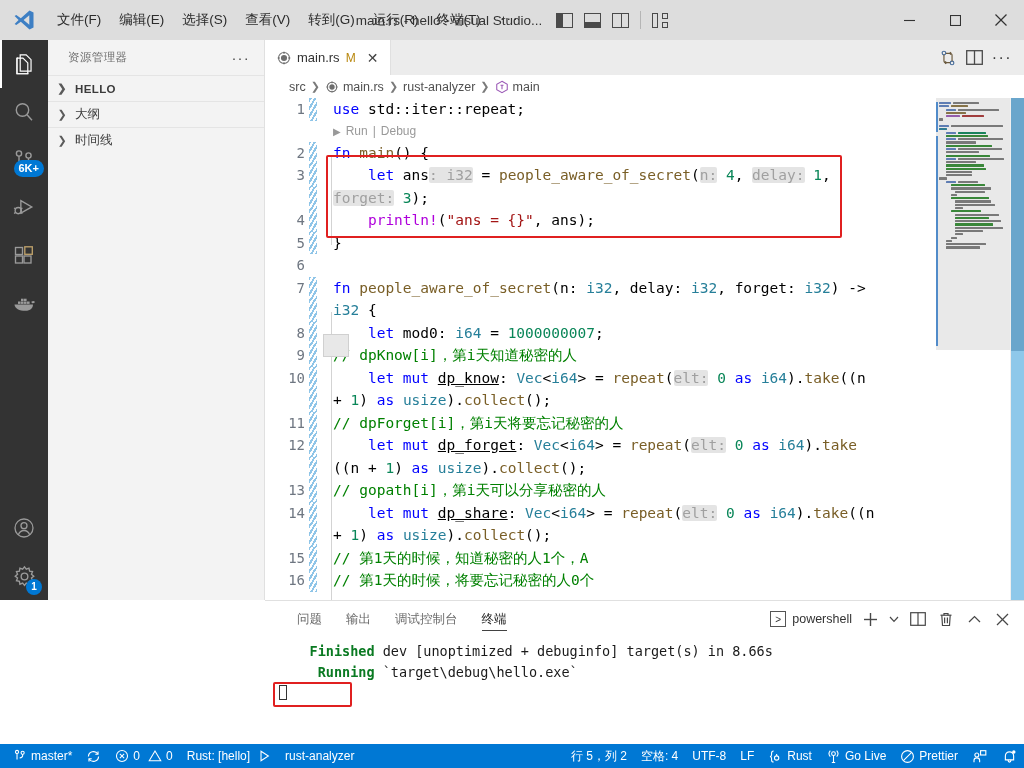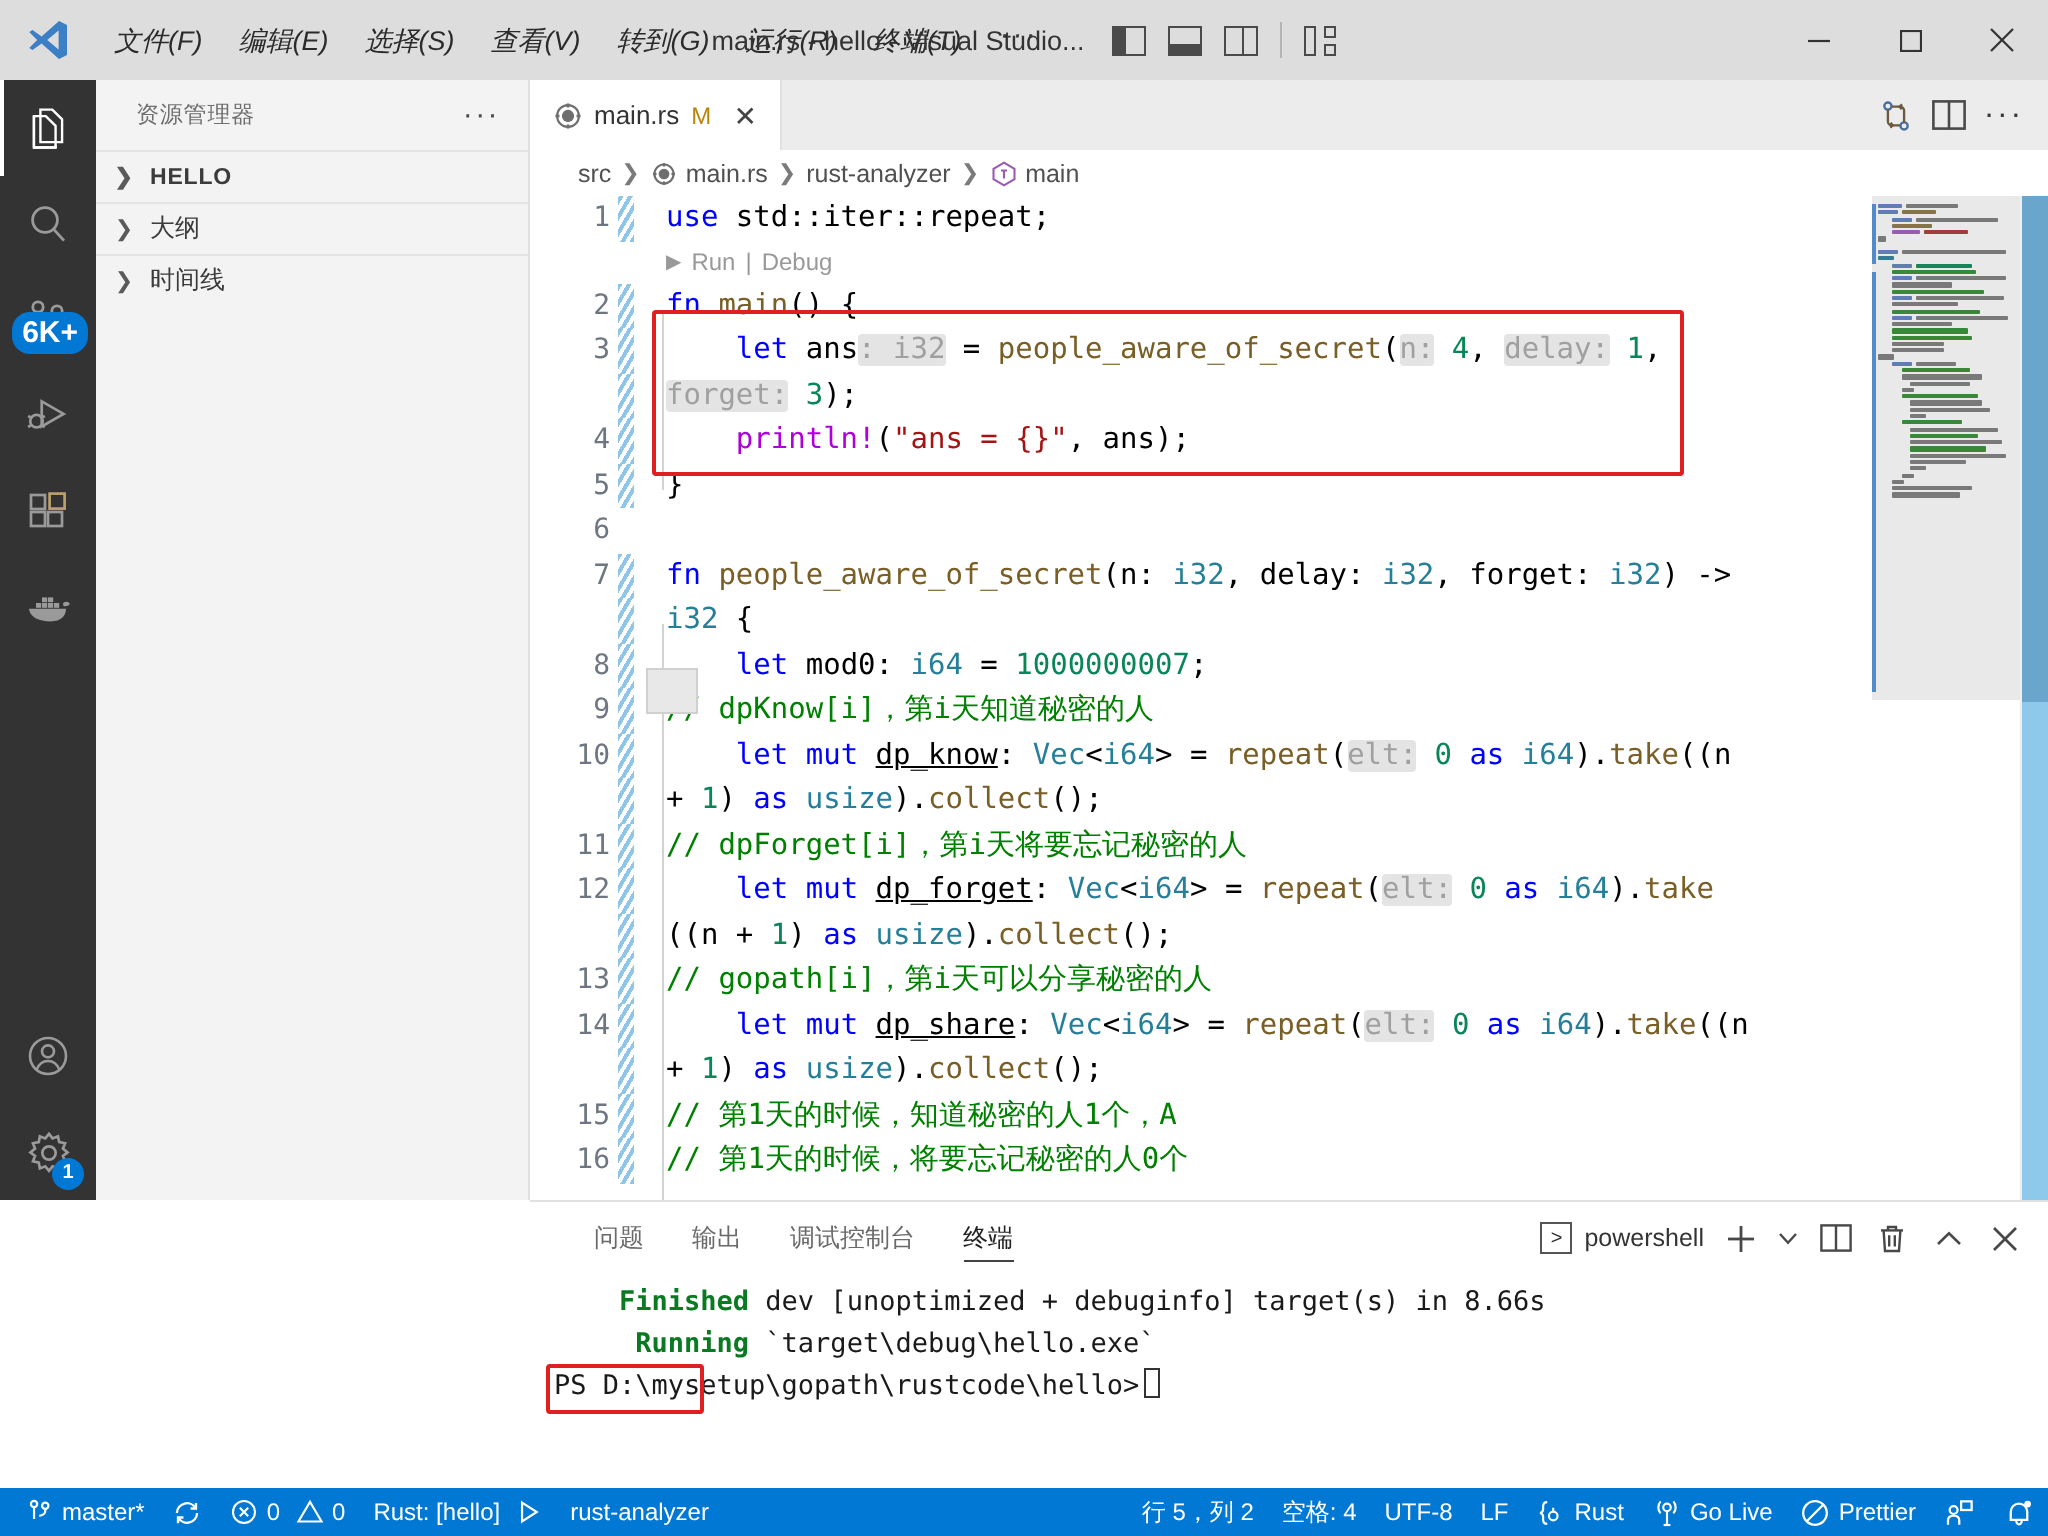--- a/index.html
+++ b/index.html
@@ -14,21 +14,21 @@
 
   
   .titlebar {
     height: 40px; flex: 0 0 40px;
     background: #dddddd;
     display: flex; align-items: center;
     font-size: 13.5px; color: #333;
     position: relative;
   }
   .vs-logo { width: 48px; height: 40px; display:flex; align-items:center; justify-content:center; }
-  .menu-items { display: flex; align-items: flex-end; font-style: italic; }
+  .menu-items { display: flex; align-items: flex-start; }
   .menu-item {
     padding: 4px 9px; font-size: 13.5px; color: #2b2b2b;
     cursor: default; white-space: nowrap;
   }
   .menu-dots { padding: 2px 10px 8px 10px; color: #3a3a3a; font-size: 15px; letter-spacing:1.5px;}
   .title-center {
     position: absolute; left: 0; right: 0; top: 0; height: 40px;
     display: flex; align-items: center; justify-content: center;
     pointer-events: none;
   }
@@ -59,21 +59,21 @@
     width: 48px; height: 48px; display:flex; align-items:center; justify-content:center;
     position: relative; color: #8c8c8c;
   }
   .act-item.active { color: #ffffff; }
   .act-item.active::before {
     content:''; position:absolute; left:0; top:0; bottom:0; width:2px; background:#fff;
   }
   .act-spacer { flex: 1 1 auto; }
   .act-badge {
     position:absolute; background:#0078d4; color:#fff; border-radius:9px;
-    font-size:15px; font-weight:700; line-height:1;
+    font-size:11px; font-weight:700; line-height:1;
     padding: 3px 5px; right: 4px; bottom: 7px;
   }
   .act-badge.round { border-radius:50%; padding:0; width:16px; height:16px;
     display:flex; align-items:center; justify-content:center; right:6px; bottom:5px; font-size:10px;}
 
   
   .sidebar {
     width: 217px; flex: 0 0 217px; background:#f3f3f3;
     border-right: 1px solid #e0e0e0;
     display:flex; flex-direction:column;
@@ -806,21 +806,21 @@
               <line x1="12" y1="1" x2="1" y2="12" stroke="#484848" stroke-width="1.3"></line>
             </svg>
         </div>
       </div>
     </div>
 
     <div class="terminal">
       <div class="term-hl" style="left:8px; top:45px; width:79px; height:25px;"></div>
       <div class="term-line">    <span class="tg">Finished</span><span> dev [unoptimized + debuginfo] target(s) in 8.66s</span></div>
       <div class="term-line">     <span class="tg">Running</span><span> `target\debug\hello.exe`</span></div>
-      <div class="term-line"><span>PS D:\mysetup\gopath\rustcode\hello&gt;</span><span class="term-cursor"></span></div>
+      <div class="term-line"><span class="term-cursor"></span></div>
     </div>
   </div>
 
   <div class="statusbar">
     <div class="st-item">
       <svg width="14" height="14" viewBox="0 0 16 16" fill="none" stroke="#fff" stroke-width="1.25">
         <circle cx="4.6" cy="3.4" r="1.8"></circle>
           <circle cx="11" cy="4.4" r="1.8"></circle>
         <path d="M4.6 5.2 V12"></path>
           <path d="M11 6.2 V7.6 Q11 9.6 7.6 10.2"></path>

